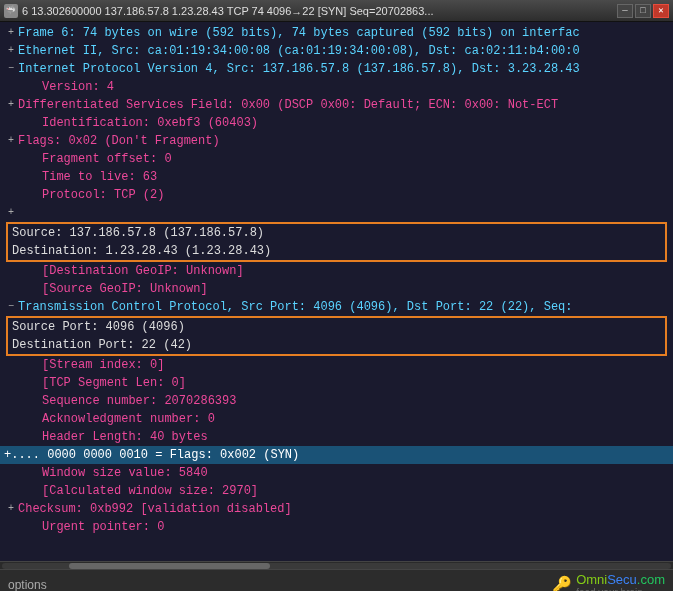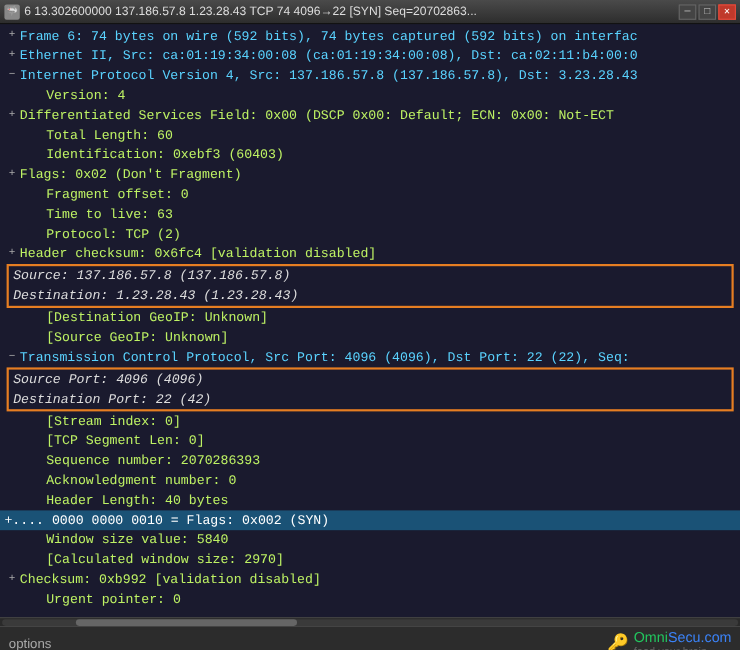--- a/index.html
+++ b/index.html
@@ -88,32 +88,31 @@
       min-width: 14px;
       color: #aaa;
       font-size: 10px;
       display: inline-block;
       text-align: center;
     }
     .packet-line .indent {
       display: inline-block;
     }
     .packet-line .line-text {
-      color: #bef264;
+      color: #ec4899;
     }
     .packet-line.section-header .line-text {
       color: #5ad3ff;
     }
 
     
     .orange-box-group {
       border: 2px solid #e67e22;
       margin: 0 6px;
       background: transparent;
-      font-style: italic;
     }
     .orange-box-line {
       padding: 1px 4px;
       color: #ddd;
       line-height: 16px;
       white-space: nowrap;
     }
 
     
     .blue-highlight {
@@ -219,25 +218,20 @@
       <span class="indent" style="display: inline-block; width: 24px;"></span>
       <span class="line-text">Version: 4</span>
     </div>
     <div class="packet-line">
       <span class="expand-icon">+</span>
       <span class="line-text">Differentiated Services Field: 0x00 (DSCP 0x00: Default; ECN: 0x00: Not-ECT</span>
     </div>
     <div class="packet-line">
       <span class="expand-icon"> </span>
       <span class="indent" style="display: inline-block; width: 24px;"></span>
-      <span class="line-text">Total Length: 60</span>
-    </div>
-    <div class="packet-line">
-      <span class="expand-icon"> </span>
-      <span class="indent" style="display: inline-block; width: 24px;"></span>
       <span class="line-text">Identification: 0xebf3 (60403)</span>
     </div>
     <div class="packet-line">
       <span class="expand-icon">+</span>
       <span class="line-text">Flags: 0x02 (Don't Fragment)</span>
     </div>
     <div class="packet-line">
       <span class="expand-icon"> </span>
       <span class="indent" style="display: inline-block; width: 24px;"></span>
       <span class="line-text">Fragment offset: 0</span>
@@ -247,21 +241,20 @@
       <span class="indent" style="display: inline-block; width: 24px;"></span>
       <span class="line-text">Time to live: 63</span>
     </div>
     <div class="packet-line">
       <span class="expand-icon"> </span>
       <span class="indent" style="display: inline-block; width: 24px;"></span>
       <span class="line-text">Protocol: TCP (2)</span>
     </div>
     <div class="packet-line">
       <span class="expand-icon">+</span>
-      <span class="line-text">Header checksum: 0x6fc4 [validation disabled]</span>
     </div>
     <div class="orange-box-group">
       <div class="orange-box-line">    Source: 137.186.57.8 (137.186.57.8)</div>
       <div class="orange-box-line">    Destination: 1.23.28.43 (1.23.28.43)</div>
     </div>
     <div class="packet-line">
       <span class="expand-icon"> </span>
       <span class="indent" style="display: inline-block; width: 24px;"></span>
       <span class="line-text">[Destination GeoIP: Unknown]</span>
     </div>
@@ -333,18 +326,18 @@
     <div class="scrollbar-thumb"></div>
   </div>
 </div>
 
 <div class="bottom-bar">
   <span class="bottom-options">options</span>
   <div class="watermark">
     <span class="watermark-key">🔑</span>
     <div>
       <div class="watermark-text">
-        <span style="color:#22c55e;">Omni</span><span style="color:#3b82f6;">Secu</span><span style="color:#3b82f6;text-align:right;">.com</span>
+        <span style="color:#84cc16;">Omni</span><span style="color:#3b82f6;">Secu</span><span style="color:#22c55e;text-align:right;">.com</span>
       </div>
       <div class="watermark-sub">feed your brain</div>
     </div>
   </div>
 </div>
 
 </body></html>

